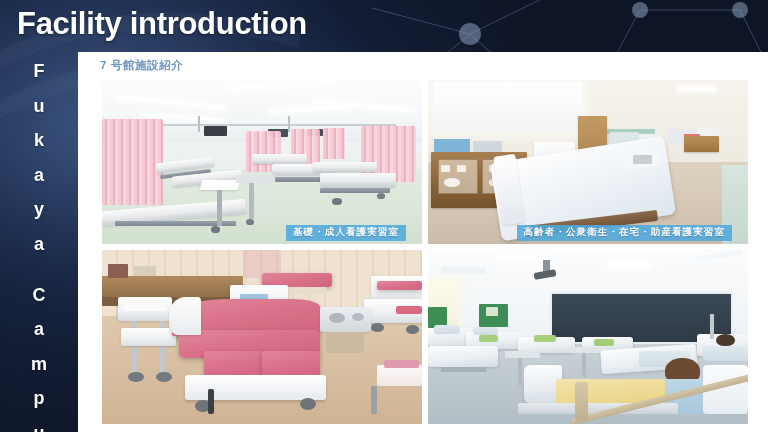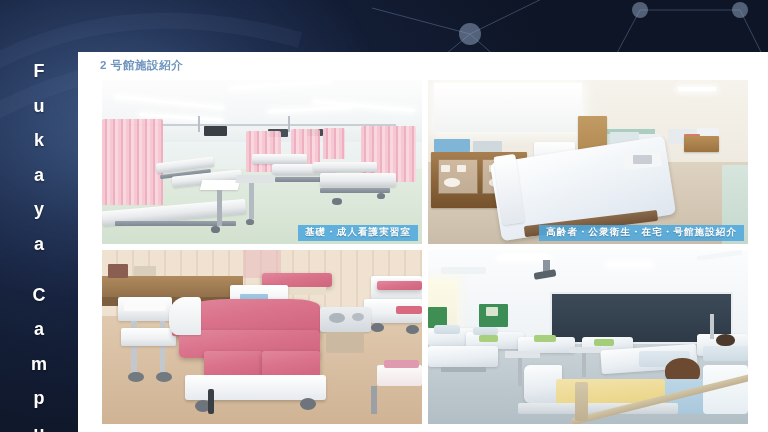--- a/index.html
+++ b/index.html
@@ -133,21 +133,21 @@
     color: #ffffff;
     font-size: 9.5px;
     font-weight: bold;
     letter-spacing: 1.1px;
     padding: 2.5px 7px 3px 7px;
     white-space: nowrap;
     line-height: 1.15;
     z-index: 9;
     text-shadow: 0 1px 1px rgba(0,0,0,0.25);
   }
-  .caption.right { right: 4px; }
+  .caption.right { right: 16px; }
   .caption.left  { left: 4px; }
 
   
   .p1 {
     background:
       linear-gradient(180deg, #f7f9fa 0%, #eef3f3 38%, #e7efe9 62%, #dfe9df 100%);
   }
   .p1-ceiling {
     position: absolute; left: 0; top: 0; width: 100%; height: 38%;
     background: linear-gradient(180deg, #fdfdfd 0%, #f2f5f6 70%, #e9eeee 100%);
@@ -315,39 +315,40 @@
       <circle cx="640" cy="10" r="8"></circle>
       <circle cx="740" cy="10" r="8"></circle>
     </g>
     <g stroke="#5d7losed" opacity="0"></g>
     <g stroke="#6b81a8" stroke-width="16" opacity="0.10" fill="none">
       <path d="M -20 70 Q 120 -10 300 40"></path>
       <path d="M -20 120 Q 140 30 320 80"></path>
     </g>
   </svg>
 
+  <div class="title">Facility introduction</div>
 
   <div class="sidebar">
     <span class="side-letter">F</span>
     <span class="side-letter">u</span>
     <span class="side-letter">k</span>
     <span class="side-letter">a</span>
     <span class="side-letter">y</span>
     <span class="side-letter gap">a</span>
     <span class="side-letter">C</span>
     <span class="side-letter">a</span>
     <span class="side-letter">m</span>
     <span class="side-letter">p</span>
     <span class="side-letter">u</span>
 
   </div>
 
   <div class="panel">
 
-    <div class="panel-heading">2 号館施設紹介</div>
+    <div class="panel-heading">7 号館施設紹介</div>
 
     <div class="grid">
 
       <div class="photo">
         <div class="scene p1">
           <div class="p1-ceiling"></div>
           <div class="p1-floor"></div>
 
           <div class="p1-lightbar" style="left:4%; top:9%; width:34%; transform:rotate(6deg);"></div>
           <div class="p1-lightbar" style="left:40%; top:4%; width:32%; transform:rotate(-4deg);"></div>
@@ -432,21 +433,21 @@
           <div class="cabinet" style="left:80%; top:34%; width:11%; height:10%; background:linear-gradient(180deg,#b98f58 0%,#9c7240 100%);"></div>
 
           <div class="p2-bed" style="left:21%; top:42%; width:55%; height:48%; transform:rotate(-9deg); border-radius:6px;"></div>
           <div style="position:absolute;left:22%;top:46%;width:7%;height:42%;background:linear-gradient(180deg,#ffffff 0%,#e3e8ee 100%);border-radius:3px;transform:rotate(-8deg);box-shadow:0 1px 2px rgba(0,0,0,0.14);"></div>
           <div style="position:absolute;left:30%;top:84%;width:42%;height:7%;background:linear-gradient(180deg,#8a6a4a 0%,#6f5238 100%);transform:rotate(-7deg);border-radius:2px;"></div>
           <div style="position:absolute;left:61%;top:44%;width:12%;height:10%;background:#f4f6f8;border-radius:2px;transform:rotate(-6deg);"></div>
           <div style="position:absolute;left:64%;top:46%;width:6%;height:5%;background:#c9ced4;border-radius:1px;"></div>
 
           <div style="position:absolute;right:0;top:52%;width:8%;height:48%;background:linear-gradient(180deg,#d6e5dd 0%,#c6d8cd 100%);"></div>
         </div>
-        <div class="caption right">高齢者・公衆衛生・在宅・号館施設紹介</div>
+        <div class="caption right">高齢者・公衆衛生・在宅・助産看護実習室</div>
       </div>
 
       <div class="photo">
         <div class="scene p3">
           <div class="p3-wall"></div>
           <div class="p3-floor"></div>
 
           <div style="position:absolute;left:0%;top:15%;width:44%;height:12%;background:linear-gradient(180deg,#b08a5e 0%,#92704a 100%);"></div>
           <div style="position:absolute;left:0%;top:27%;width:42%;height:5%;background:#7d5f3f;"></div>
           <div style="position:absolute;left:2%;top:8%;width:6%;height:8%;background:#8a5f52;border-radius:1px;"></div>

